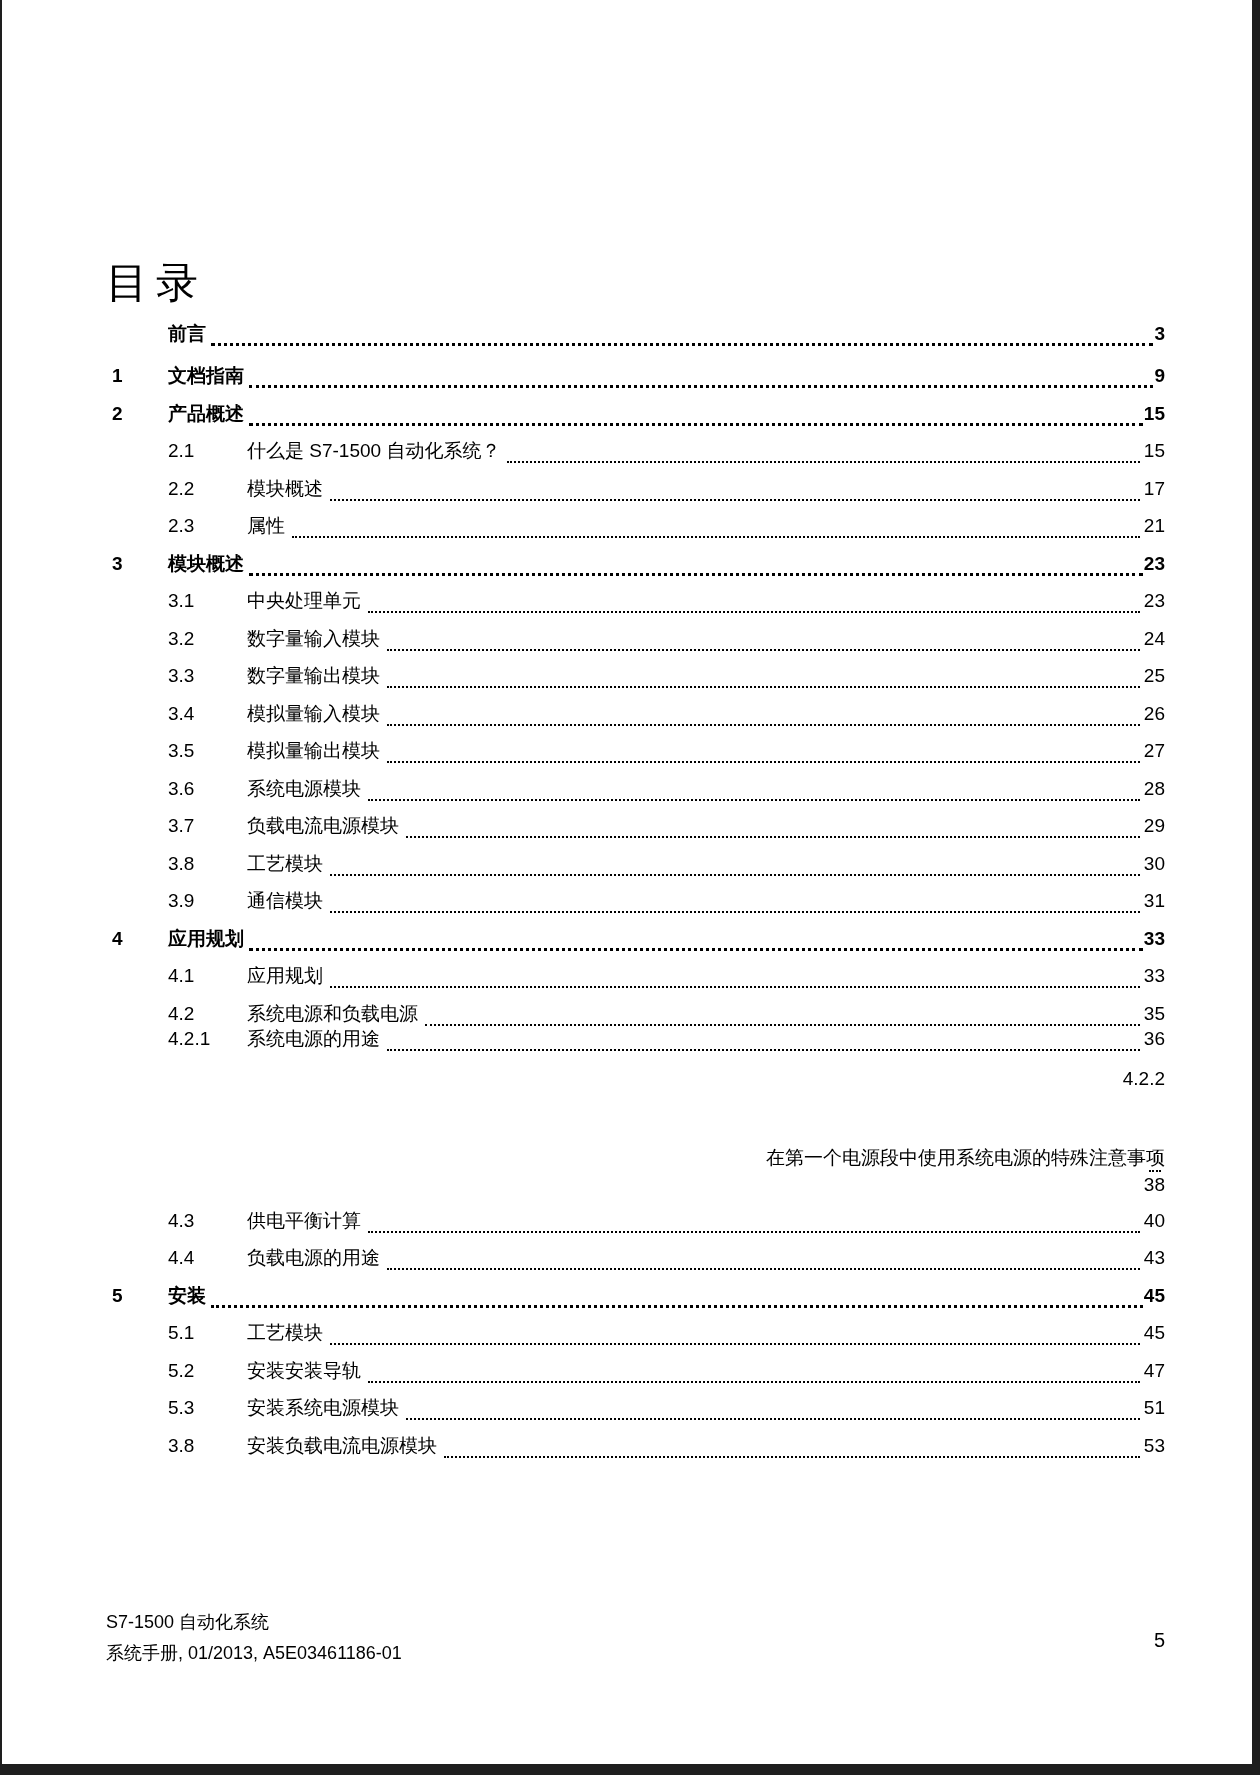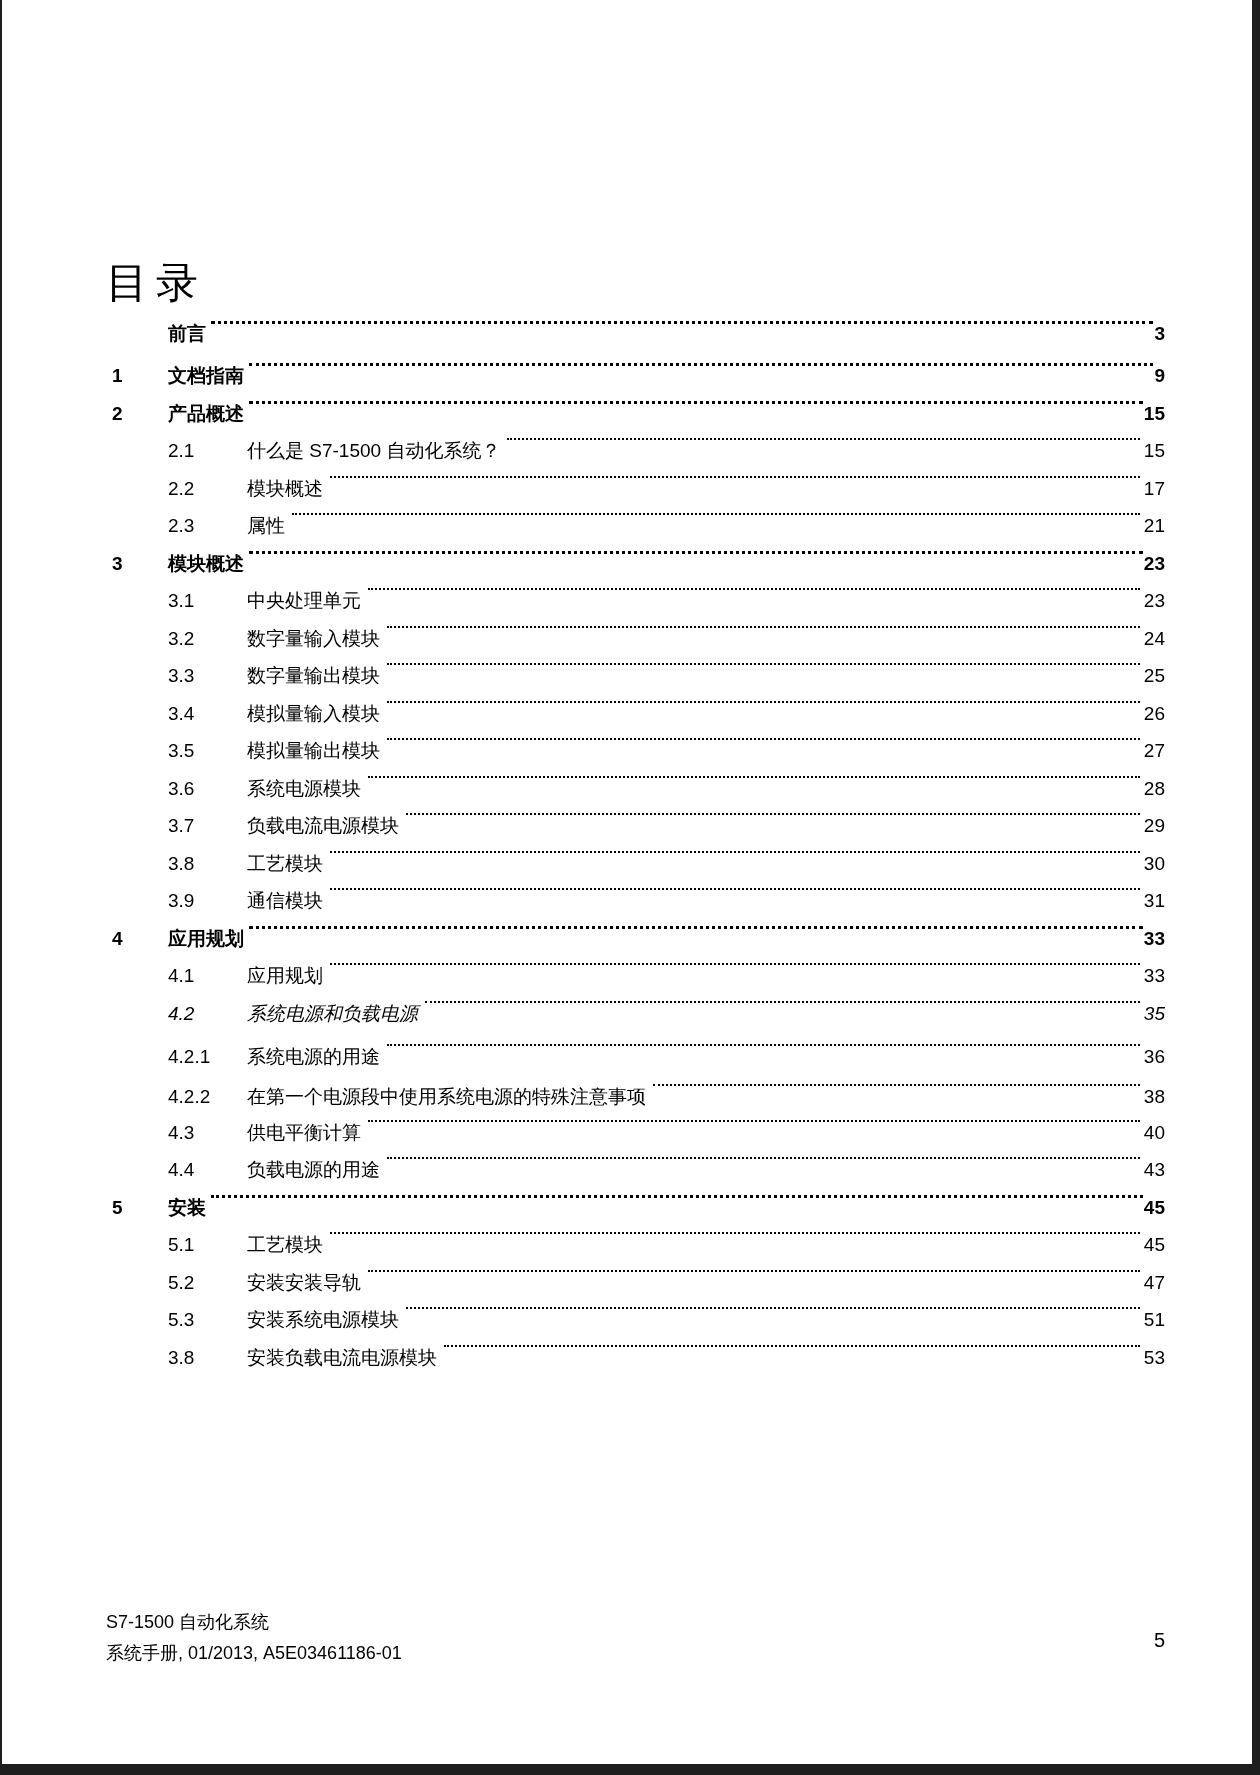--- a/index.html
+++ b/index.html
@@ -22,39 +22,39 @@
     letter-spacing: 8px;
   }
 
   .toc {
     position: absolute; left: 0; top: 321px;
     width: 100%;
     padding: 0 95px 0 112px;
     box-sizing: border-box;
   }
   .toc-row {
-    display: flex; align-items: flex-start;
+    display: flex; align-items: flex-end;
     font-size: 19px; line-height: 25px;
     margin-bottom: 12.5px;
     white-space: nowrap;
   }
   .toc-row.bold { font-weight: bold; }
   .toc-num { flex: 0 0 56px; }
   .lvl2 .toc-num, .lvl3 .toc-num { flex: 0 0 79px; margin-left: 56px; }
   .toc-dots {
     flex: 1 1 auto; min-width: 12px;
     border-bottom: 2px dotted #000;
     margin: 0 4px 0 7px;
   }
   .bold .toc-dots { border-bottom-width: 3px; margin-left: 5px; margin-right: 1px; }
   .toc-page { flex: 0 0 auto; }
   .lvl3  { margin-bottom: 15px; }
-  .tight { margin-bottom: 18px; font-style: italic; }
+  .tight { margin-bottom: 0; }
   .gap-lg { margin-bottom: 17px; }
-  .gap-md { margin-bottom: 11px; }
+  .gap-md { margin-bottom: 11px; flex-direction: column; }
 
   .footer {
     position: absolute; left: 106px; top: 1607px;
     font-size: 18px; line-height: 31px;
   }
   .footer-page {
     position: absolute; right: 95px; top: 1629px;
     font-size: 20px;
   }
 </style>

